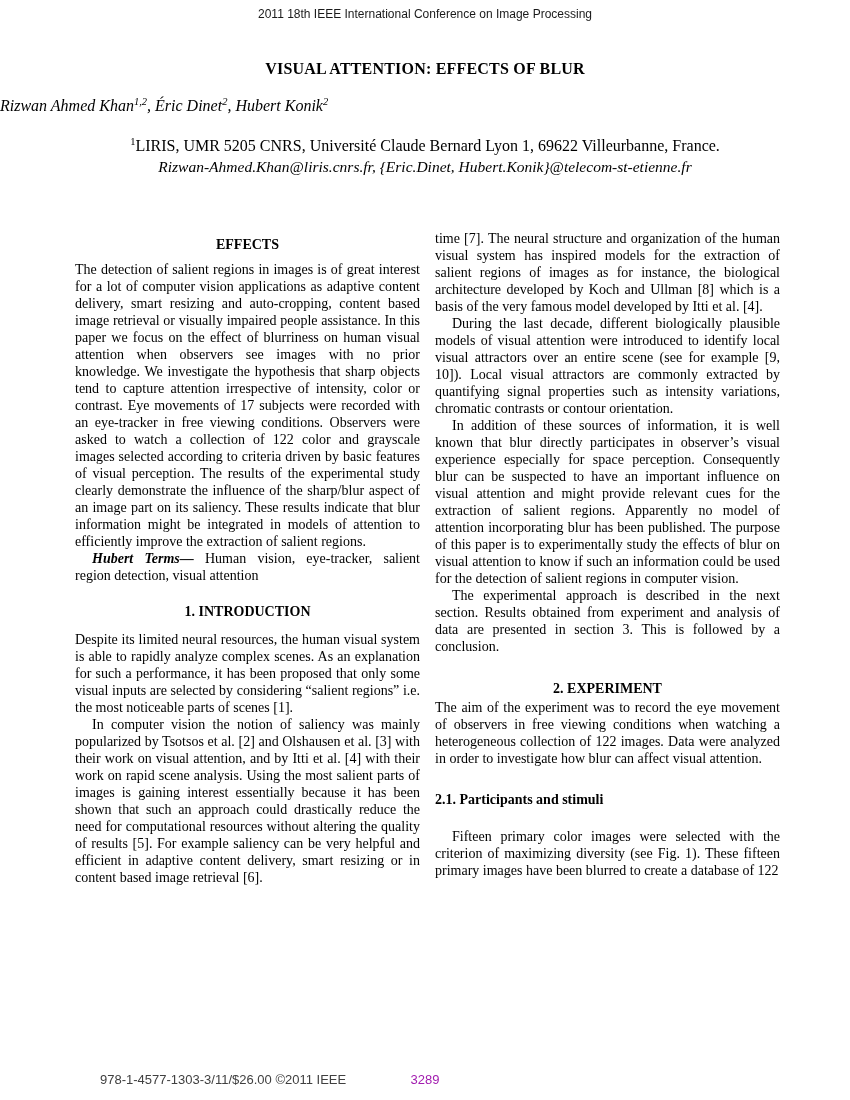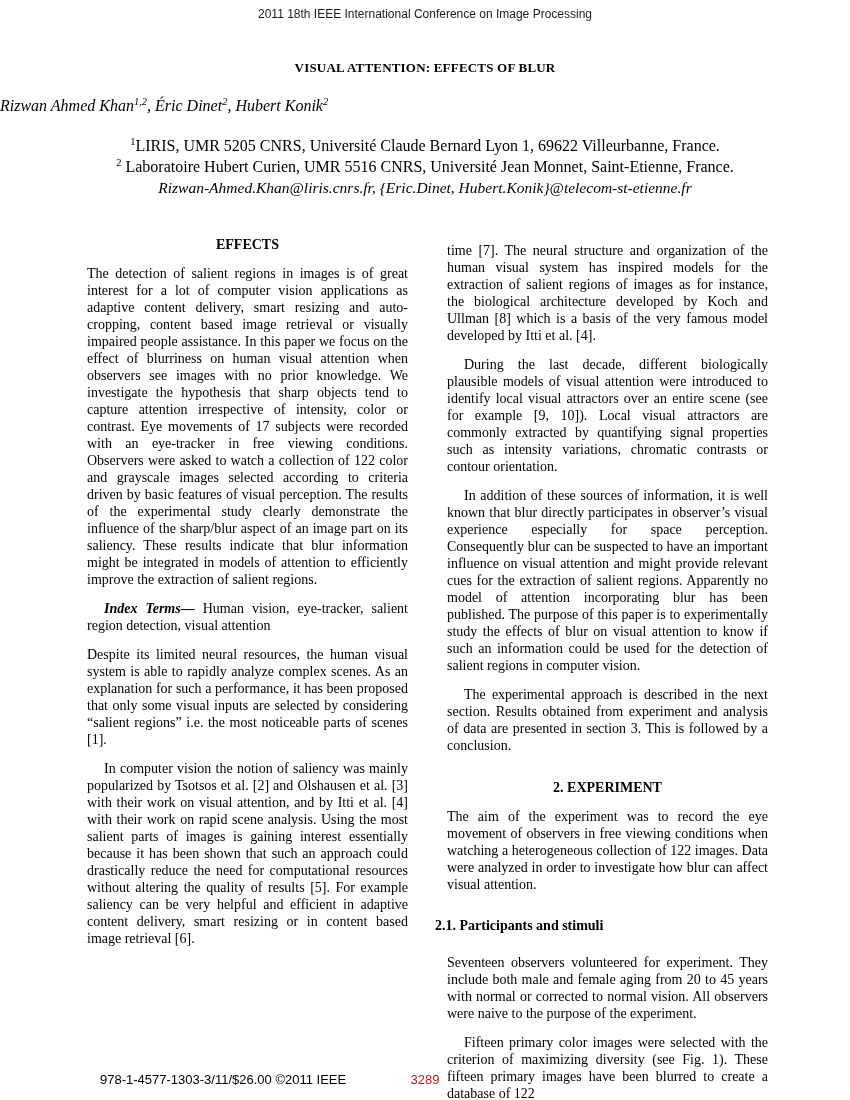--- a/index.html
+++ b/index.html
@@ -17,21 +17,21 @@
     top: 7px; left: 0; width: 100%;
     text-align: center;
     font-family: "Liberation Sans", sans-serif;
     font-size: 12px;
     color: #1a1a1a;
   }
   .paper-title {
     position: absolute;
     top: 60px; left: 0; width: 100%;
     text-align: center;
-    font-size: 13px;
+    font-size: 16px;
     font-weight: bold;
     letter-spacing: 0.2px;
   }
   .authors {
     position: absolute;
     top: 97px; left: 0; width: 100%;
     font-style: italic;
     font-size: 16px;
   }
   .authors sup, .affiliations sup {
@@ -48,21 +48,21 @@
   .affiliations .email { font-style: italic; font-size: 15.5px; }
   .col {
     position: absolute;
     width: 345px;
     font-size: 14px;
     line-height: 17px;
     text-align: justify;
   }
   .col-left  { left: 75px;  top: 236px; }
   .col-right { left: 435px; top: 230px; }
-  .col p { margin: 12px; }
+  .col p { margin: 0; }
   .col p.indent { text-indent: 17px; }
   .sec-heading {
     font-size: 14px;
     font-weight: bold;
     text-align: center;
     margin: 0 0 8px 0;
   }
   .subsec-heading {
     font-size: 14px;
     font-weight: bold;
@@ -74,69 +74,68 @@
     text-indent: 17px;
   }
   .index-terms .it-label { font-weight: bold; font-style: italic; }
   .intro-heading { margin-top: 19px; margin-bottom: 11px; }
   .exp-heading { margin-top: 25px; margin-bottom: 2px; }
   .footer-copyright {
     position: absolute;
     left: 100px; top: 1072px;
     font-family: "Liberation Sans", sans-serif;
     font-size: 13px;
-    color: #000000;
+    color: #404040;
   }
   .footer-pagenum {
     position: absolute;
     left: 0; top: 1072px; width: 100%;
     text-align: center;
     font-family: "Liberation Sans", sans-serif;
     font-size: 13px;
-    color: #b91c1c;
+    color: #a21caf;
   }
 </style>
 </head>
 <body>
 
 <div class="page">
 
   <div class="conf-header">2011 18th IEEE International Conference on Image Processing</div>
 
   <div class="paper-title">VISUAL ATTENTION: EFFECTS OF BLUR</div>
 
   <div class="authors">
     <span>Rizwan Ahmed Khan</span><sup>1,2</sup><span>, Éric Dinet</span><sup>2</sup><span>, Hubert Konik</span><sup>2</sup>
   </div>
 
   <div class="affiliations">
     <div><sup>1</sup><span>LIRIS, UMR 5205 CNRS, Université Claude Bernard Lyon 1, 69622 Villeurbanne, France.</span></div>
-    <div><sup>2</sup><span> Laboratoire Hubert Curien, UMR 5516 CNRS, Université Jean Monnet, Saint-Etienne, France.</span></div>
     <div class="email">Rizwan-Ahmed.Khan@liris.cnrs.fr, {Eric.Dinet, Hubert.Konik}@telecom-st-etienne.fr</div>
   </div>
 
   <div class="col col-left">
     <div class="sec-heading">EFFECTS</div>
     <p>The detection of salient regions in images is of great interest for a lot of computer vision applications as adaptive content delivery, smart resizing and auto-cropping, content based image retrieval or visually impaired people assistance. In this paper we focus on the effect of blurriness on human visual attention when observers see images with no prior knowledge. We investigate the hypothesis that sharp objects tend to capture attention irrespective of intensity, color or contrast. Eye movements of 17 subjects were recorded with an eye-tracker in free viewing conditions. Observers were asked to watch a collection of 122 color and grayscale images selected according to criteria driven by basic features of visual perception. The results of the experimental study clearly demonstrate the influence of the sharp/blur aspect of an image part on its saliency. These results indicate that blur information might be integrated in models of attention to efficiently improve the extraction of salient regions.</p>
-    <p class="index-terms"><span class="it-label">Index Terms—</span><span> Human vision, eye-tracker, salient region detection, visual attention</span></p>
+    <p class="index-terms"><span class="it-label">Hubert Terms—</span><span> Human vision, eye-tracker, salient region detection, visual attention</span></p>
 
+    <div class="sec-heading intro-heading">1. INTRODUCTION</div>
     <p>Despite its limited neural resources, the human visual system is able to rapidly analyze complex scenes. As an explanation for such a performance, it has been proposed that only some visual inputs are selected by considering “salient regions” i.e. the most noticeable parts of scenes [1].</p>
     <p class="indent">In computer vision the notion of saliency was mainly popularized by Tsotsos et al. [2] and Olshausen et al. [3] with their work on visual attention, and by Itti et al. [4] with their work on rapid scene analysis. Using the most salient parts of images is gaining interest essentially because it has been shown that such an approach could drastically reduce the need for computational resources without altering the quality of results [5]. For example saliency can be very helpful and efficient in adaptive content delivery, smart resizing or in content based image retrieval [6].</p>
   </div>
 
   <div class="col col-right">
     <p>time [7]. The neural structure and organization of the human visual system has inspired models for the extraction of salient regions of images as for instance, the biological architecture developed by Koch and Ullman [8] which is a basis of the very famous model developed by Itti et al. [4].</p>
     <p class="indent">During the last decade, different biologically plausible models of visual attention were introduced to identify local visual attractors over an entire scene (see for example [9, 10]). Local visual attractors are commonly extracted by quantifying signal properties such as intensity variations, chromatic contrasts or contour orientation.</p>
     <p class="indent">In addition of these sources of information, it is well known that blur directly participates in observer’s visual experience especially for space perception. Consequently blur can be suspected to have an important influence on visual attention and might provide relevant cues for the extraction of salient regions. Apparently no model of attention incorporating blur has been published. The purpose of this paper is to experimentally study the effects of blur on visual attention to know if such an information could be used for the detection of salient regions in computer vision.</p>
     <p class="indent">The experimental approach is described in the next section. Results obtained from experiment and analysis of data are presented in section 3. This is followed by a conclusion.</p>
 
     <div class="sec-heading exp-heading">2. EXPERIMENT</div>
     <p>The aim of the experiment was to record the eye movement of observers in free viewing conditions when watching a heterogeneous collection of 122 images. Data were analyzed in order to investigate how blur can affect visual attention.</p>
 
     <div class="subsec-heading">2.1. Participants and stimuli</div>
-    <p>Seventeen observers volunteered for experiment. They include both male and female aging from 20 to 45 years with normal or corrected to normal vision. All observers were naive to the purpose of the experiment.</p>
     <p class="indent">Fifteen primary color images were selected with the criterion of maximizing diversity (see Fig. 1). These fifteen primary images have been blurred to create a database of 122</p>
   </div>
 
   <div class="footer-copyright">978-1-4577-1303-3/11/$26.00 ©2011 IEEE</div>
   <div class="footer-pagenum">3289</div>
 
 </div>
 
 </body></html>

